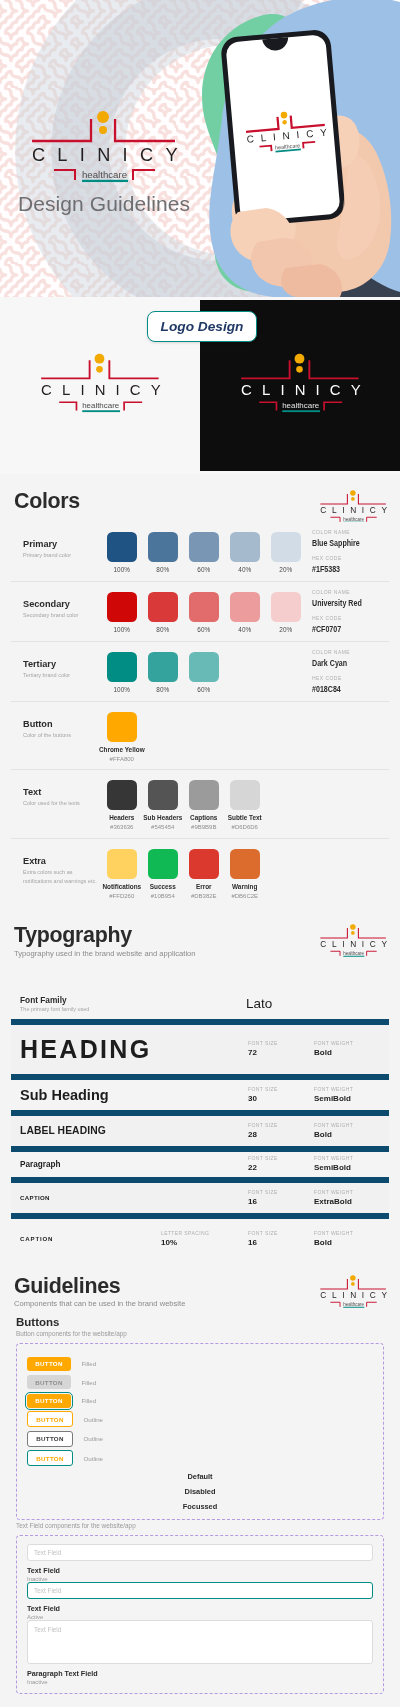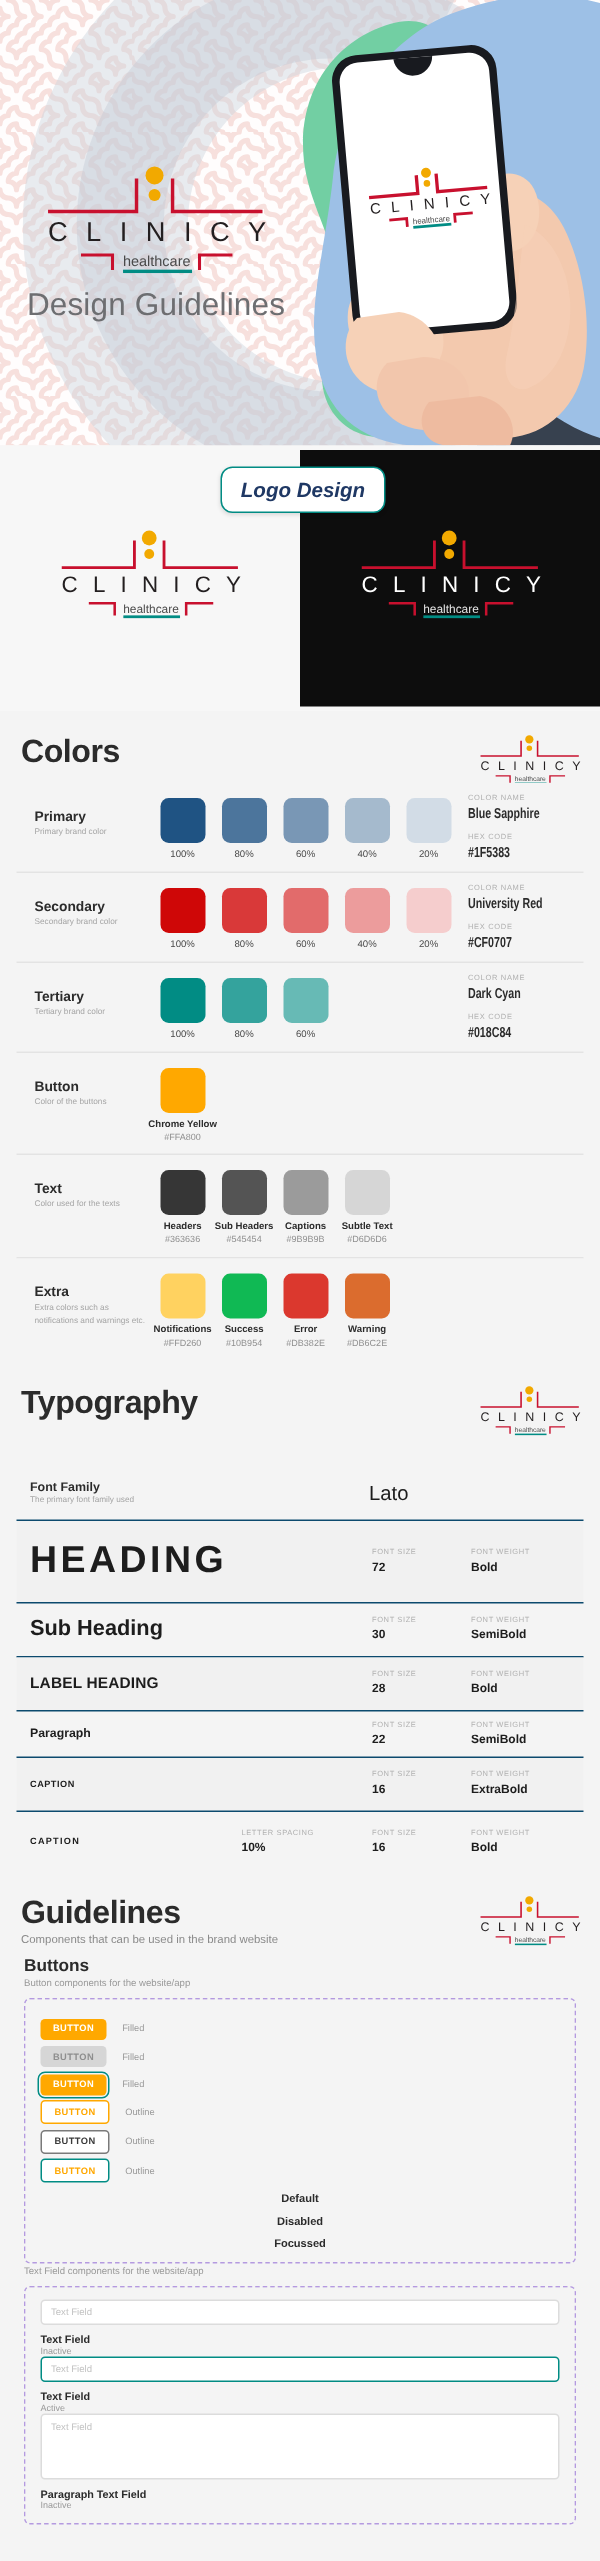--- a/index.html
+++ b/index.html
@@ -55,21 +55,21 @@
       white-space:nowrap;line-height:1;}
   .sw-cap3{font-size:6px;color:#8f8f8f;text-align:center;margin-top:3px;
       white-space:nowrap;line-height:1;}
   .cinfo{position:absolute;left:301px;top:8px;width:92px;}
   .cinfo-k{font-size:5px;color:#b0b0b0;letter-spacing:.45px;line-height:1;}
   .cinfo-v{font-size:9.6px;color:#2b2b2b;font-weight:bold;margin-top:3px;line-height:1;
       transform:scaleX(.74);transform-origin:left center;}
   .cinfo-k2{margin-top:8px;}
 
   
-  .trow{display:flex;align-items:center;border-bottom:1px solid #0c4a6e;
+  .trow{display:flex;align-items:center;border-bottom:6px solid #0c4a6e;
         margin:0 11px;padding:0 4px 0 9px;box-sizing:border-box;}
   .trow.alt{background:#f1f1f1;}
   .trow:last-child{border-bottom:none;}
   .t-sample{flex:1;color:#1d1d1d;}
   .t-col{width:71px;flex:none;}
   .t-col.first{width:66px;}
   .t-k{font-size:5px;color:#b0b0b0;letter-spacing:.4px;line-height:1;}
   .t-v{font-size:8px;color:#1d1d1d;font-weight:bold;margin-top:3px;line-height:1;}
 
   
@@ -410,20 +410,21 @@
           <div class="sw-cap3">#DB6C2E</div>
         </div>
           </div>
         </div>
       </div>
   </div>
 
   <div class="section">
     <div class="sec-head">
       <div class="sec-title">Typography</div>
+      <div class="sec-sub">Typography used in the brand website and application</div>
       <div class="sec-logo logo">
   <svg class="logosvg" viewBox="0 0 172 82" xmlns="http://www.w3.org/2000/svg">
     <g class="lg-red" fill="none" stroke="#C8102E" stroke-width="2.35">
       <path d="M16.4 37.9 H76.8 V15.4"></path>
       <path d="M162.8 37.9 H101.4 V15.4"></path>
     </g>
     <circle class="lg-dot" cx="89.1" cy="13.3" r="6.14" fill="#F2A900"></circle>
     <circle class="lg-dot" cx="89.1" cy="26.6" r="4.1" fill="#F2A900"></circle>
     <text class="lg-word" x="16.3" y="58.2" text-anchor="start" font-family="'Liberation Sans',sans-serif" font-size="18.6" letter-spacing="12.62" fill="#231F20">CLINICY</text>
     <g class="lg-red2" fill="none" stroke="#C8102E" stroke-width="2.1">

